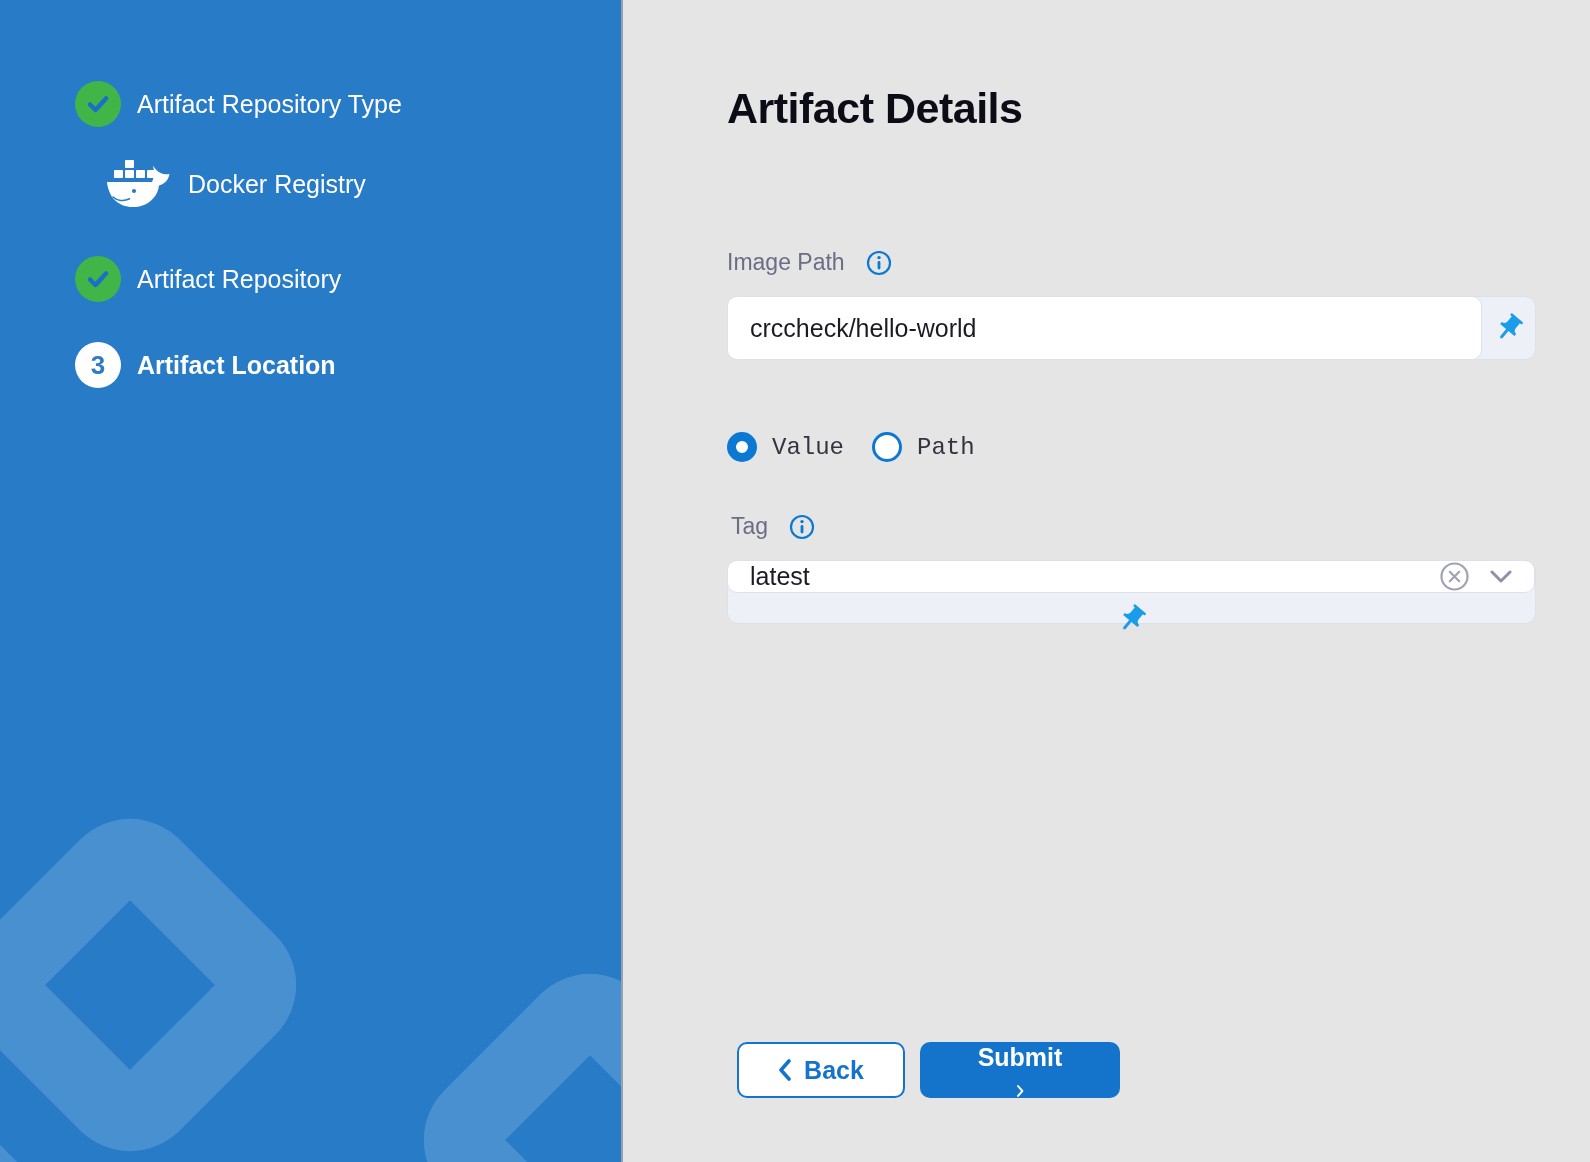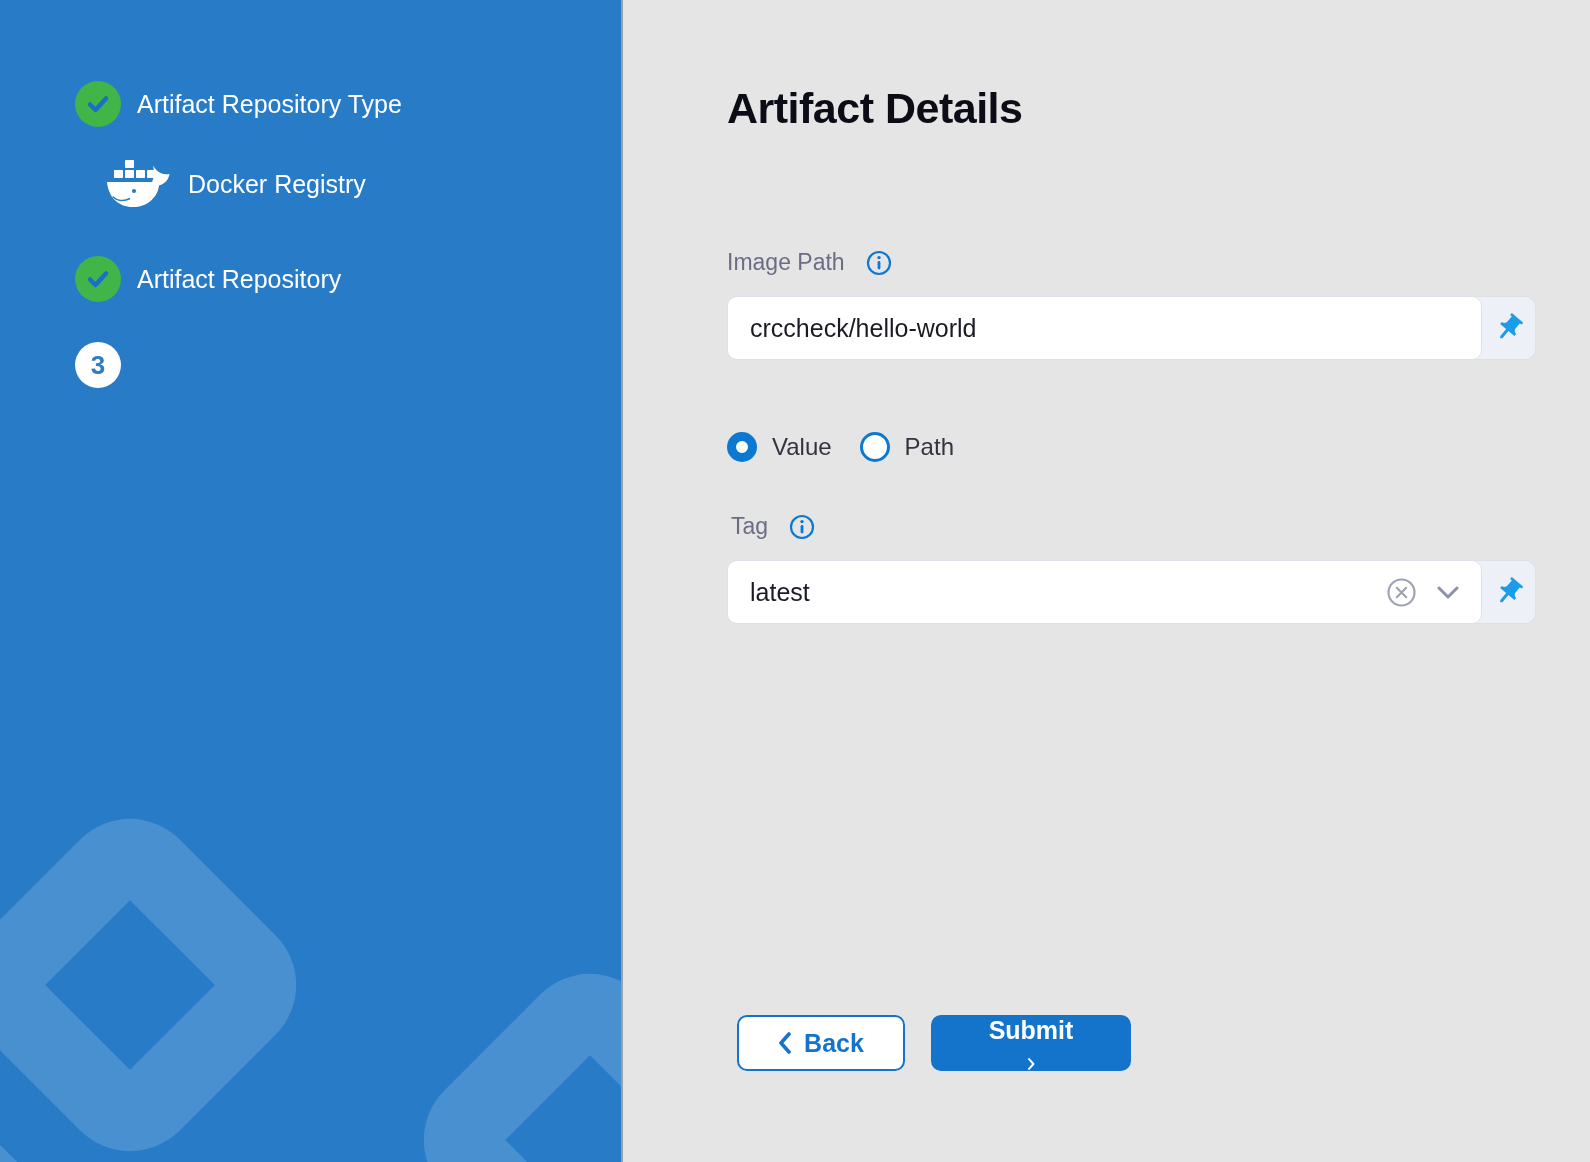--- a/index.html
+++ b/index.html
@@ -49,49 +49,49 @@
   .lr-tag{left:108px;top:513px;}
   .flabel{font-size:23px;color:#6B6D85;}
   .info{display:flex;align-items:center;cursor:pointer;}
   
   .group{
     position:absolute;display:flex;align-items:stretch;
     width:809px;height:64px;background:#EEF0F7;
     border:1px solid #DDDFE9;border-radius:11px;box-sizing:border-box;
   }
   .g-image{left:104px;top:296px;}
-  .g-tag{left:104px;top:560px;}
+  .g-tag{left:104px;top:560px;flex-direction:column;}
   .field{
     flex:1 1 auto;display:flex;align-items:center;min-width:0;
     background:#FFFFFF;border:1px solid #DFE1EA;border-radius:10px;
     margin:-1px 0 -1px -1px;box-sizing:border-box;
   }
   .tinput{
     flex:1 1 auto;min-width:0;border:none;outline:none;background:transparent;
     font-family:"Liberation Sans","DejaVu Sans",sans-serif;
     font-size:25px;color:#1A1B25;padding:0 10px 0 22px;height:100%;
   }
   .field-icon{flex:0 0 auto;display:flex;align-items:center;cursor:pointer;}
   .clear-icon{margin-right:20px;}
   .chev-icon{margin-right:22px;}
   .addon{
     flex:0 0 53px;display:flex;align-items:center;justify-content:center;
     background:transparent;border:none;cursor:pointer;padding:0;
   }
   
   .radios{position:absolute;left:104px;top:432px;display:flex;align-items:center;gap:28px;}
-  .radio{display:flex;align-items:center;gap:15px;cursor:pointer;}
+  .radio{display:flex;align-items:center;gap:15px;cursor:pointer;font-family:Liberation Mono, monospace;}
   .rdot{
     width:30px;height:30px;border-radius:50%;background:#FFFFFF;
     border:3px solid #0B78D2;box-sizing:border-box;flex:0 0 auto;
   }
   .rdot.selected{border-width:9px;}
   .rlabel{font-size:24px;color:#33343E;}
   
-  .actions{position:absolute;left:114px;top:1015px;display:flex;gap:26px;}
+  .actions{position:absolute;left:114px;top:1042px;display:flex;gap:15px;}
   .btn{
     height:56px;border-radius:10px;display:flex;align-items:center;justify-content:center;
     gap:13px;font-family:"Liberation Sans","DejaVu Sans",sans-serif;
     font-size:25px;font-weight:700;cursor:pointer;box-sizing:border-box;
   }
   .btn-back{width:168px;background:#FFFFFF;border:2px solid #1473CB;color:#1473CB;}
   .btn-submit{width:200px;background:#1473CB;border:none;color:#FFFFFF;flex-direction:column;}
 </style>
 </head>
 <body>
@@ -134,20 +134,21 @@
           </g>
           <circle cx="30" cy="34" r="2.1" fill="#277BC7"></circle>
           <path d="M9,40 C13,44 20,44.6 25.5,41.8" fill="none" stroke="#277BC7" stroke-width="1.6" stroke-linecap="round"></path>
         </svg>
       </span>
       <span class="step-label">Docker Registry</span>
     </div>
 
     <div class="step step-3">
       <span class="step-num">3</span>
+      <span class="step-label bold">Artifact Location</span>
     </div>
   </aside>
 
   <main class="main">
     <h1 class="title">Artifact Details</h1>
 
     <div class="label-row lr-image">
       <span class="flabel">Image Path</span>
       <span class="info">
         <svg width="26" height="26" viewBox="0 0 26 26">

